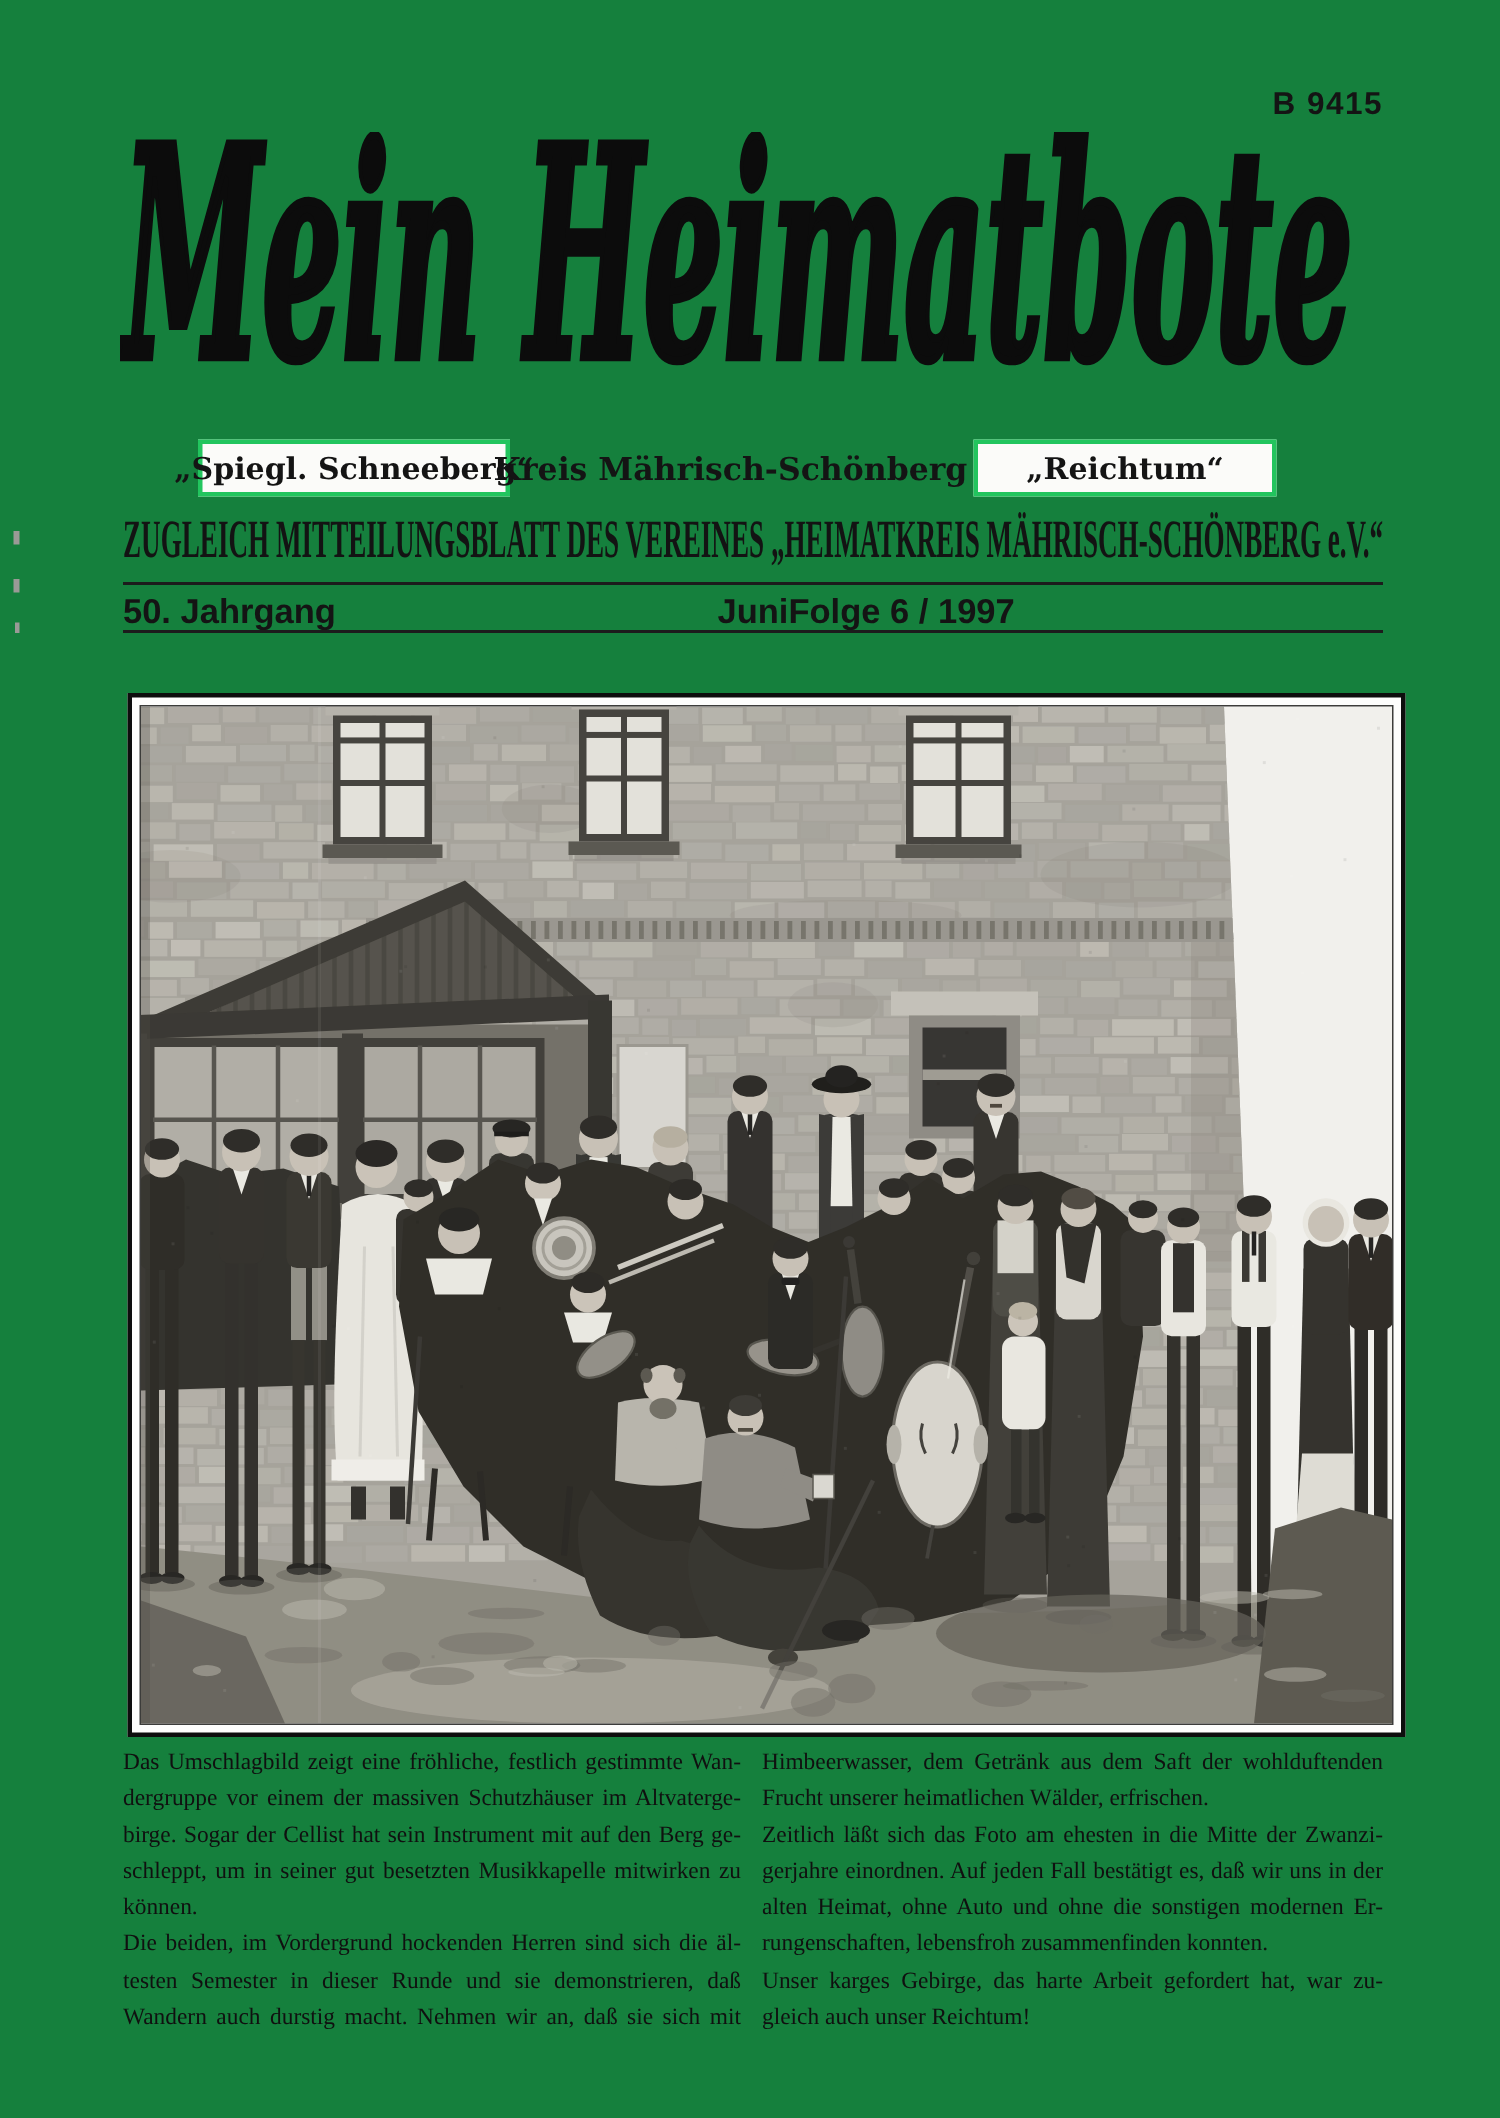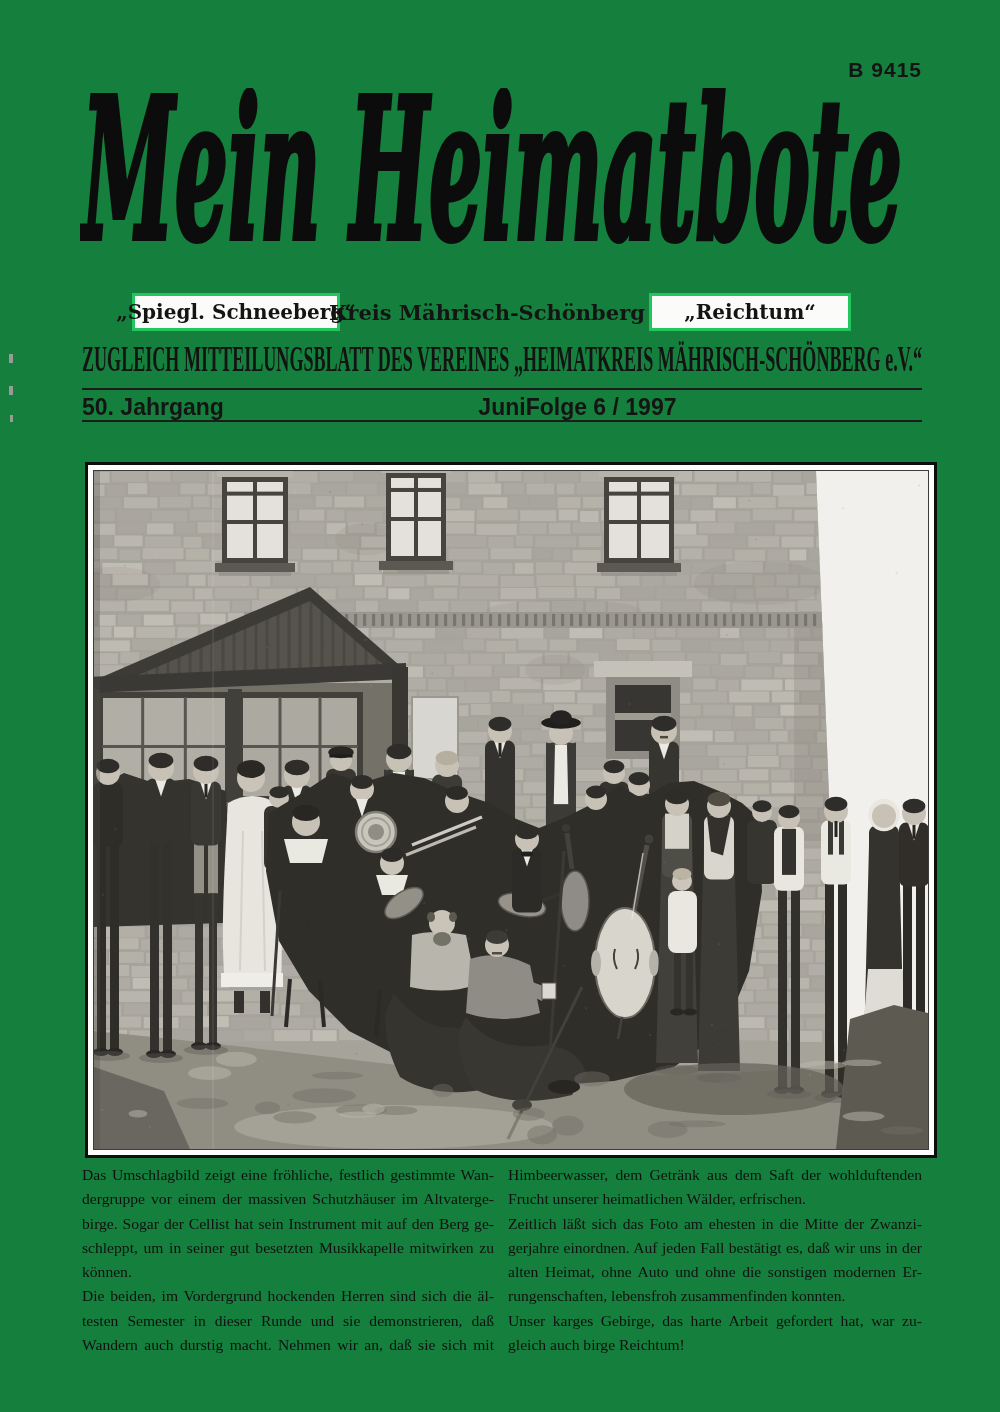--- a/index.html
+++ b/index.html
@@ -1714,16 +1714,16 @@
       <div class="bline just">Wandern auch durstig macht. Nehmen wir an, daß sie sich mit</div>
     </div>
   <div class="cols col-right" id="col-right">
       <div class="bline just">Himbeerwasser, dem Getränk aus dem Saft der wohlduftenden</div>
       <div class="bline">Frucht unserer heimatlichen Wälder, erfrischen.</div>
       <div class="bline just">Zeitlich läßt sich das Foto am ehesten in die Mitte der Zwanzi-</div>
       <div class="bline just">gerjahre einordnen. Auf jeden Fall bestätigt es, daß wir uns in der</div>
       <div class="bline just">alten Heimat, ohne Auto und ohne die sonstigen modernen Er-</div>
       <div class="bline">rungenschaften, lebensfroh zusammenfinden konnten.</div>
       <div class="bline just">Unser karges Gebirge, das harte Arbeit gefordert hat, war zu-</div>
-      <div class="bline">gleich auch birge Reichtum!</div>
+      <div class="bline">gleich auch unser Reichtum!</div>
     </div>
 
 </div>
 
 </body></html>

